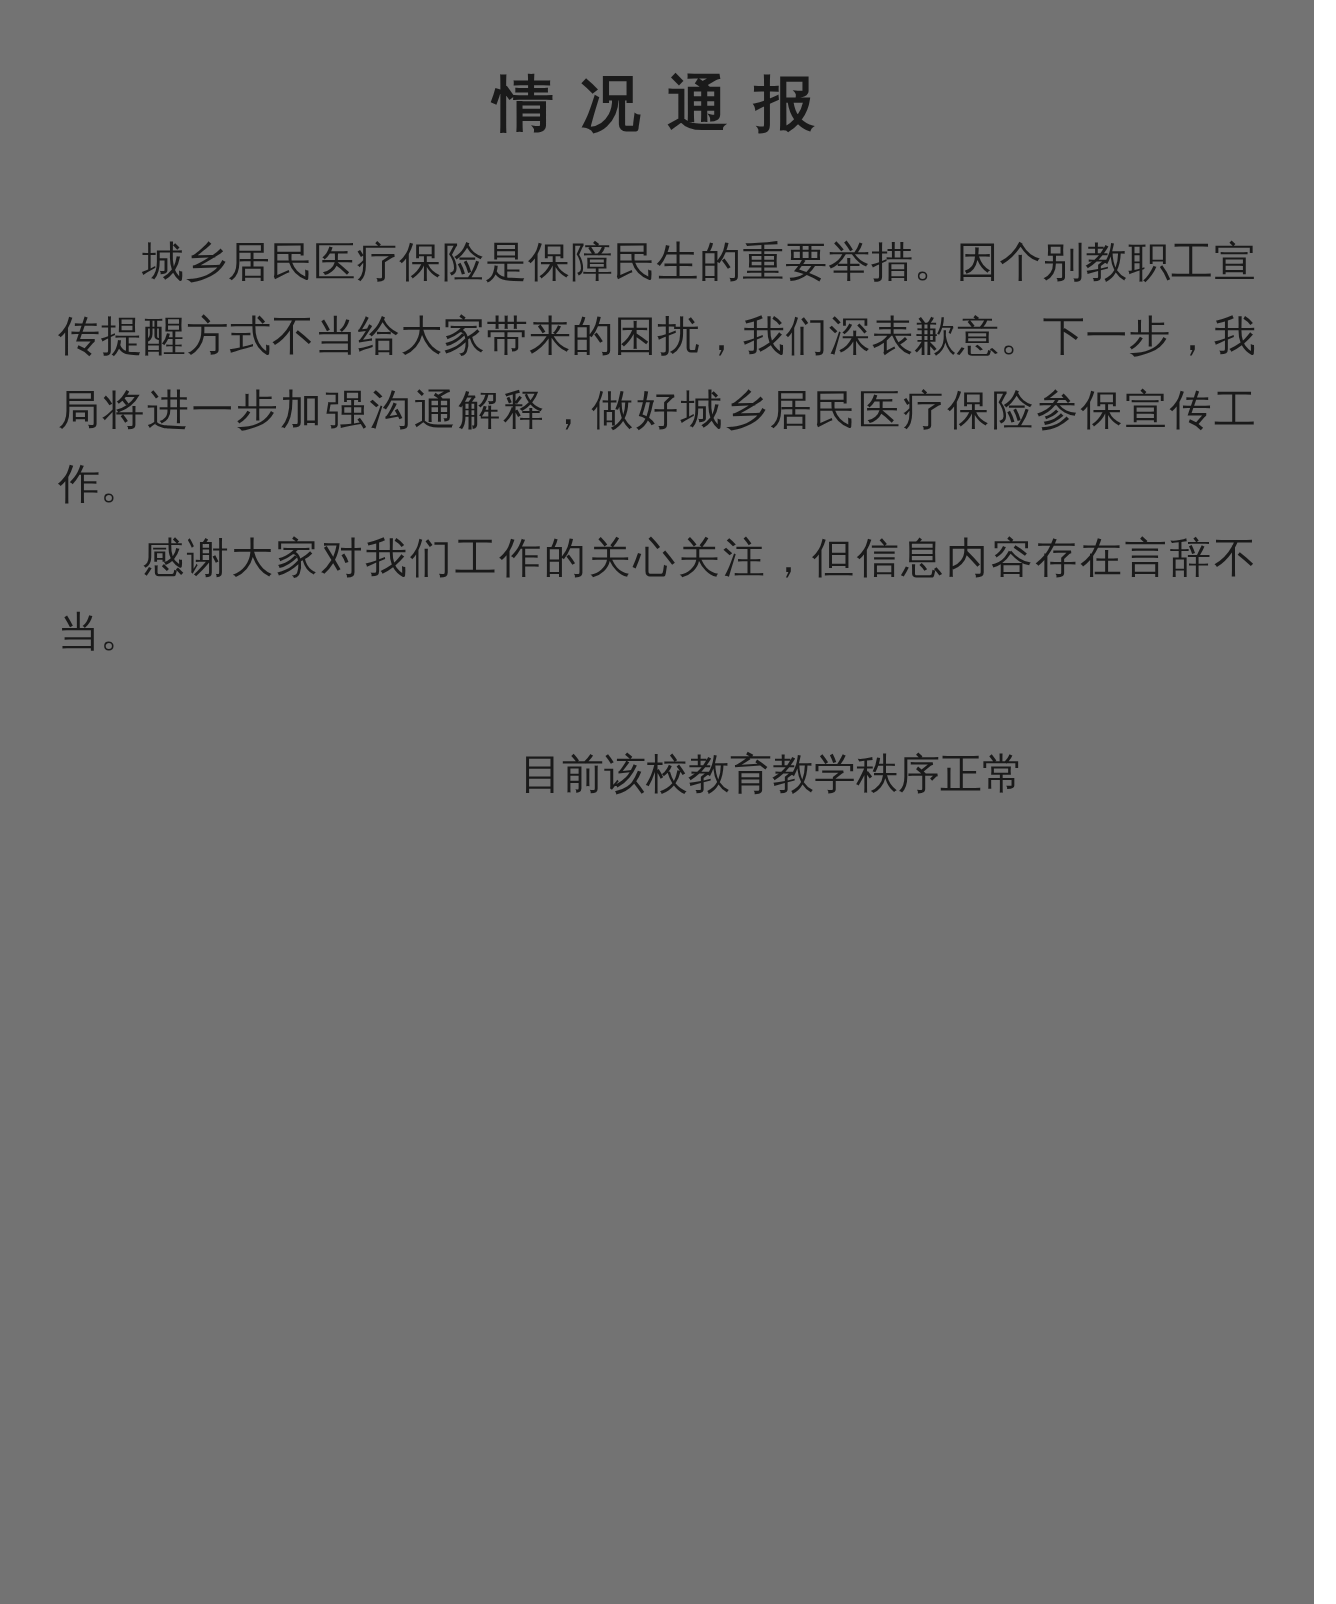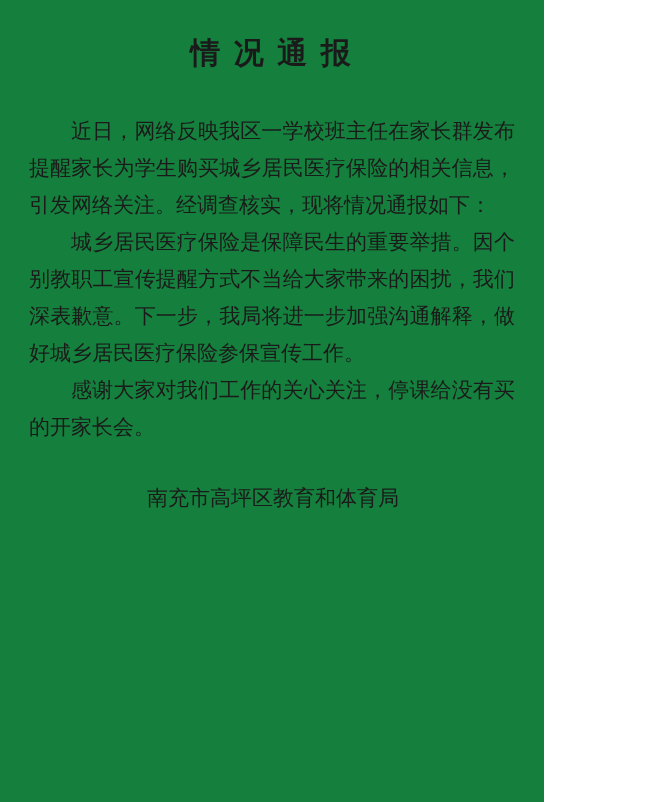--- a/index.html
+++ b/index.html
@@ -2,24 +2,24 @@
 <html><head>
 <meta charset="utf-8">
 <style>
   html, body {
     margin: 0;
     padding: 0;
     background: #ffffff;
   }
   .page {
     position: relative;
-    width: 544px;
+    width: 657px;
     height: 802px;
     box-sizing: border-box;
-    background: #15803d;
+    background: #737373;
     color: #1a1a1a;
     padding: 36px 29px 0 29px;
     font-family: "Liberation Serif", "DejaVu Serif", serif;
     overflow: hidden;
   }
   .doc-title {
     margin: 0 0 44px 0;
     font-size: 30px;
     font-weight: bold;
     text-align: center;
@@ -45,22 +45,21 @@
   }
 </style>
 </head>
 <body>
 
 <div class="page">
 
   <h1 class="doc-title">情 况 通 报</h1>
 
   <div class="doc-body">
-    <p>近日，网络反映我区一学校班主任在家长群发布提醒家长为学生购买城乡居民医疗保险的相关信息，引发网络关注。经调查核实，现将情况通报如下：</p>
     <p>城乡居民医疗保险是保障民生的重要举措。因个别教职工宣传提醒方式不当给大家带来的困扰，我们深表歉意。下一步，我局将进一步加强沟通解释，做好城乡居民医疗保险参保宣传工作。</p>
-    <p>感谢大家对我们工作的关心关注，停课给没有买的开家长会。</p>
+    <p>感谢大家对我们工作的关心关注，但信息内容存在言辞不当。</p>
   </div>
 
   <div class="signature-block">
-    <div>南充市高坪区教育和体育局</div>
+    <div>目前该校教育教学秩序正常</div>
   </div>
 
 </div>
 
 </body></html>

